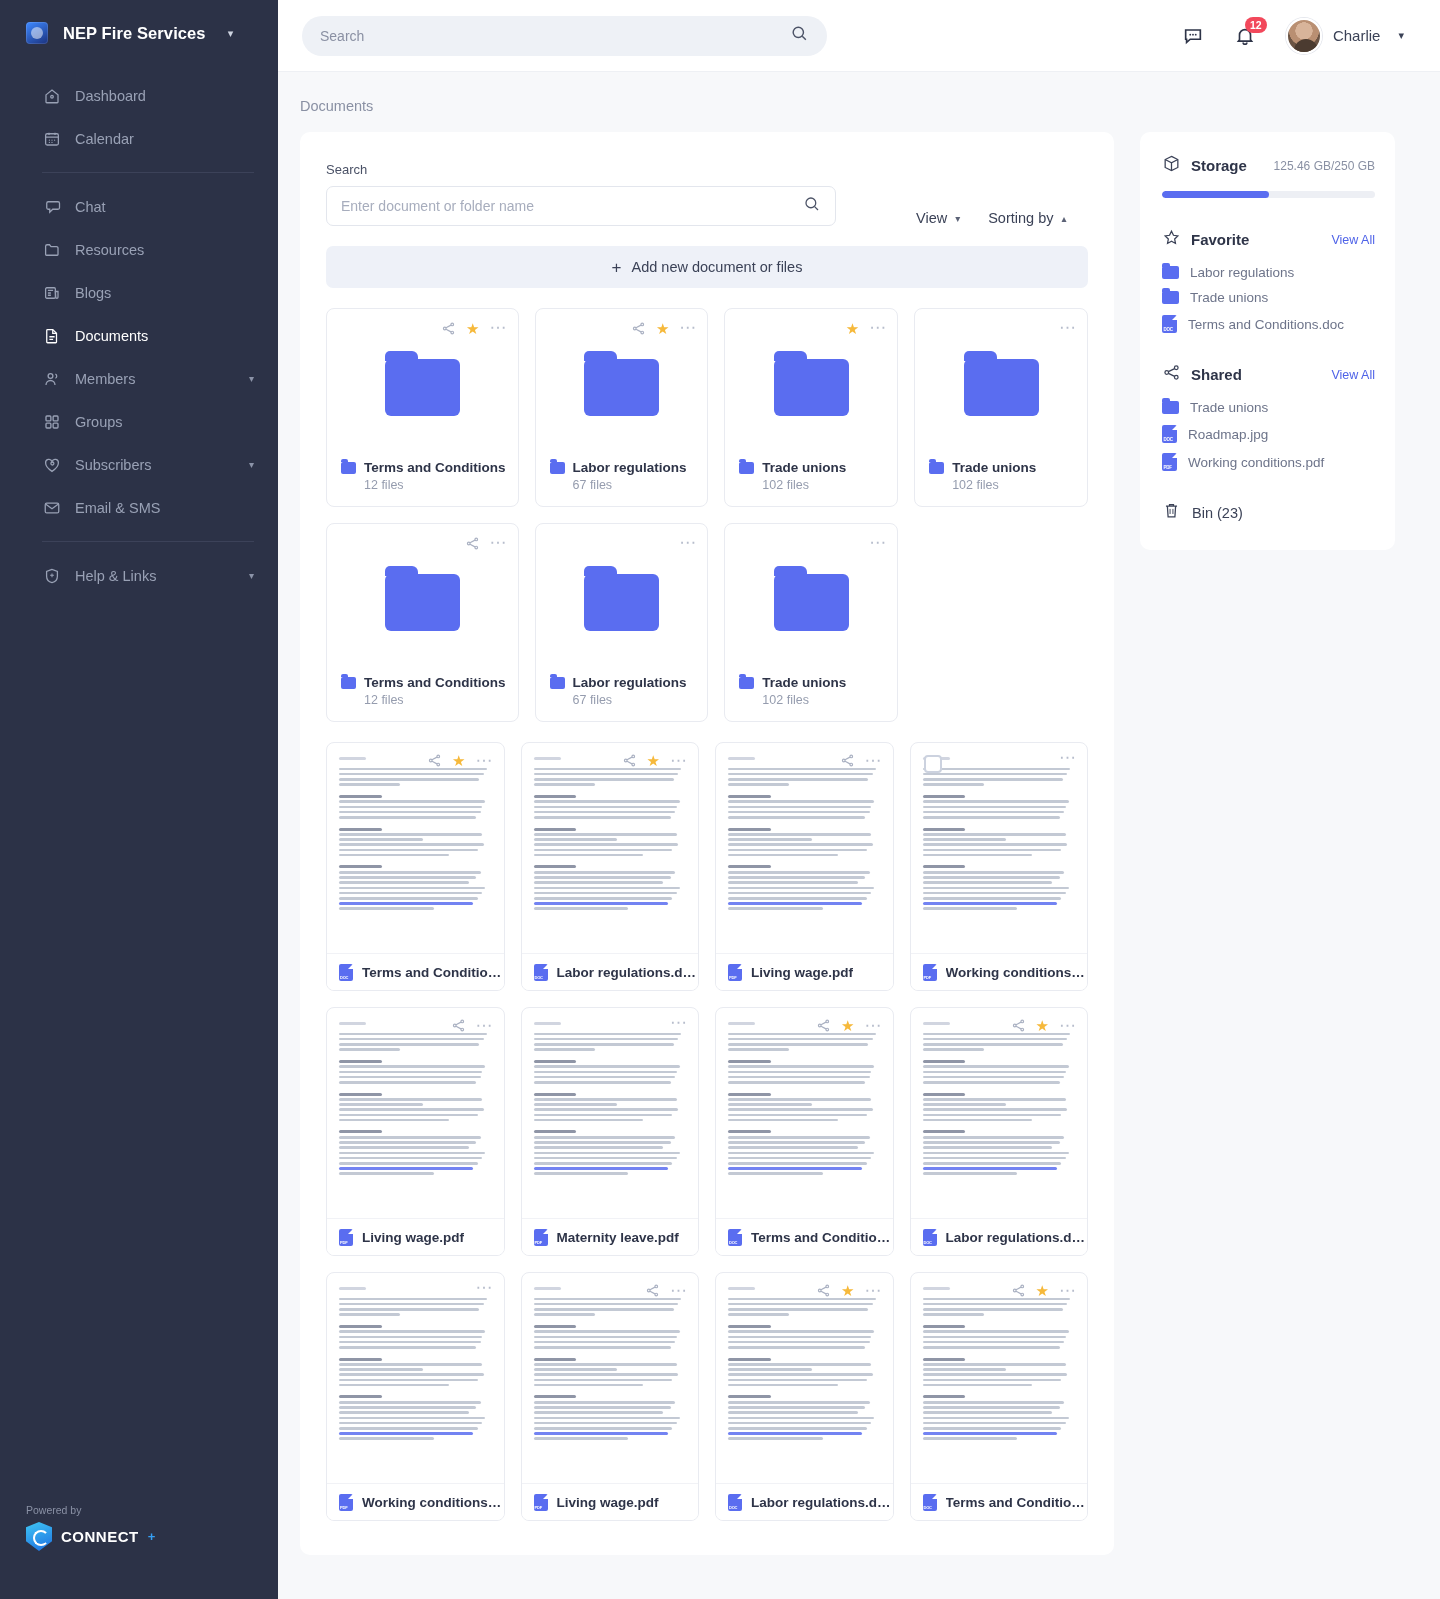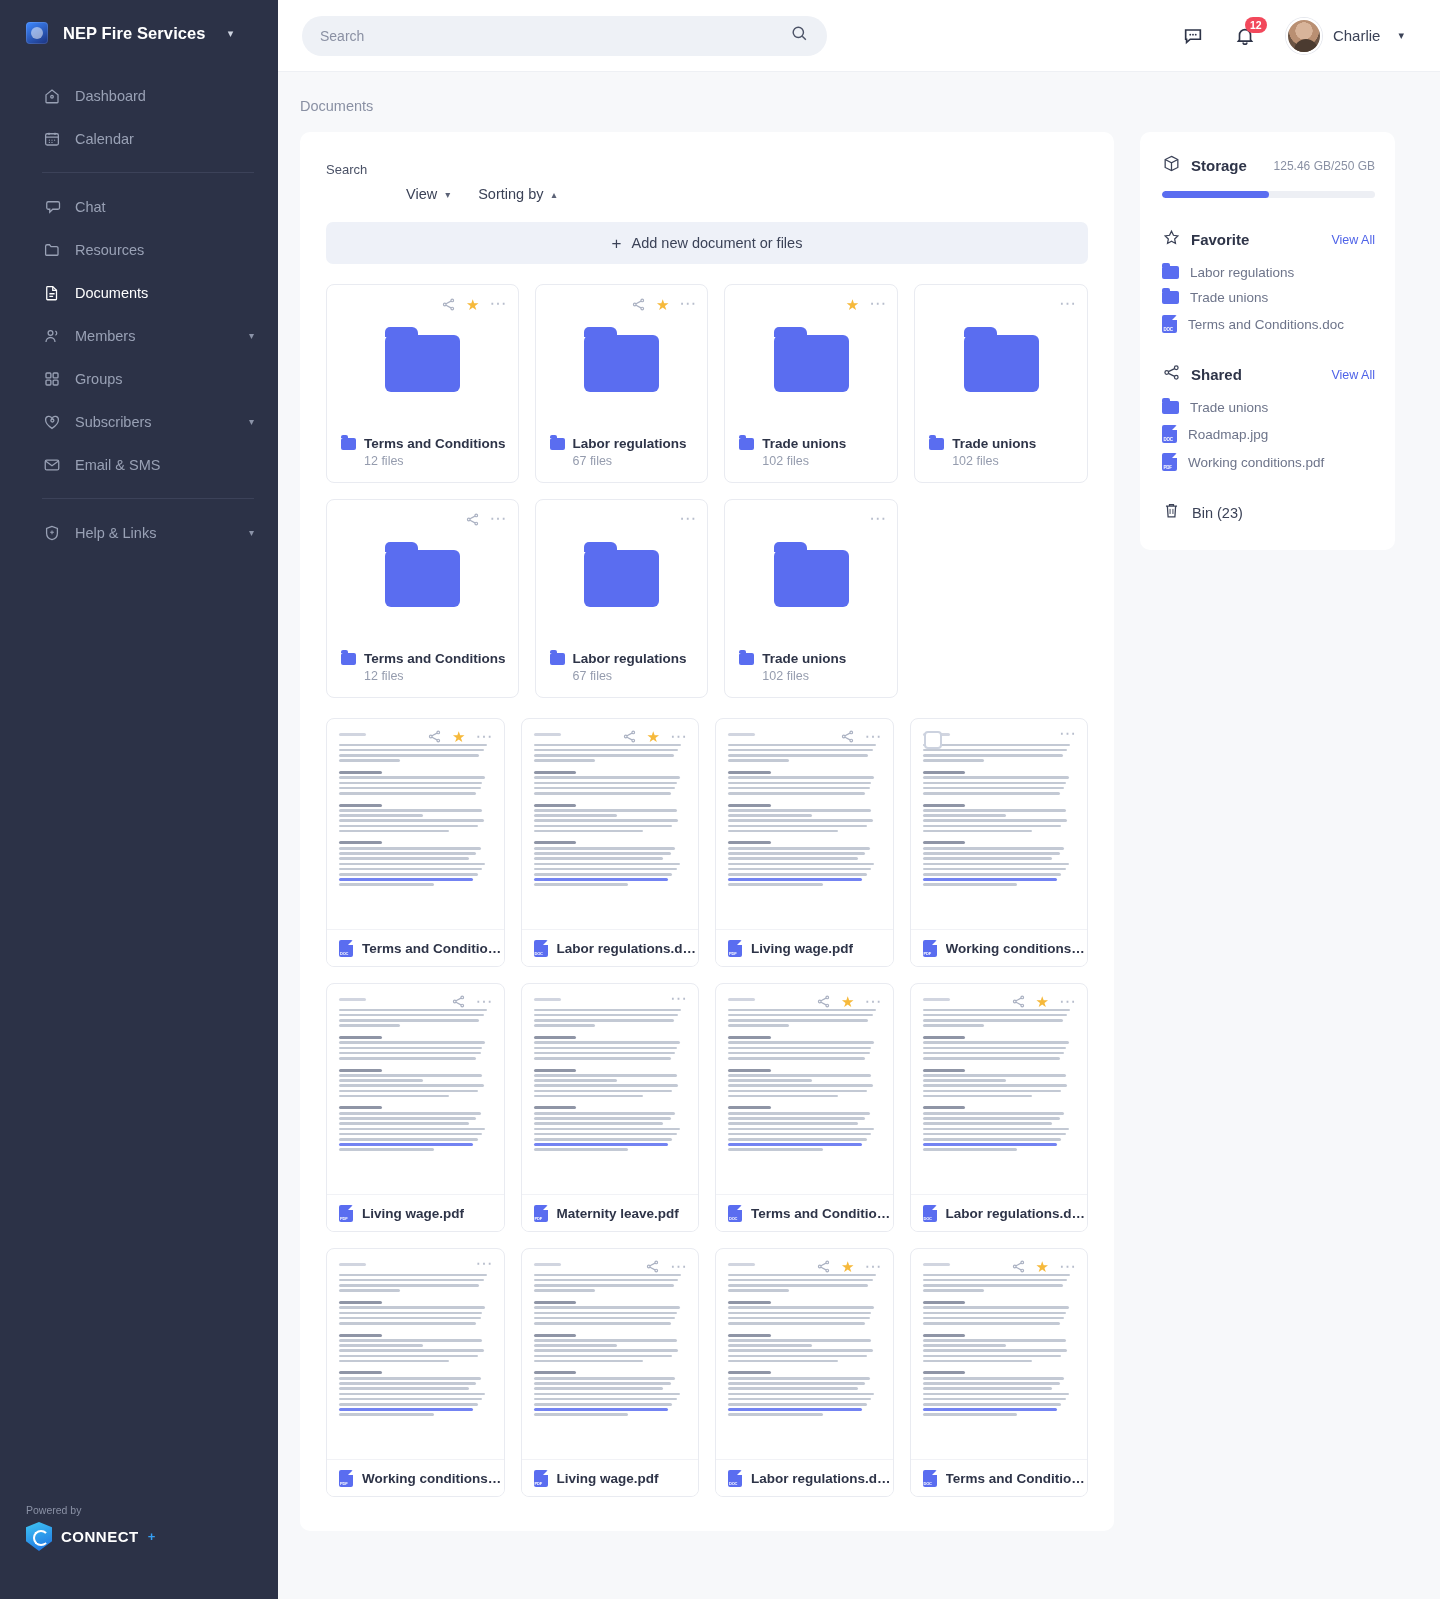--- a/index.html
+++ b/index.html
@@ -288,20 +288,30 @@
 
       <div class="nav-item">
         <span class="ico">
             <svg width="18" height="18" viewBox="0 0 24 24" fill="none" stroke="#99a1b5" stroke-width="1.7">
               <path d="M3.5 7a2 2 0 0 1 2-2h3.2l2 2.4H18a2 2 0 0 1 2 2V18a1 1 0 0 1-1 1H4.5a1 1 0 0 1-1-1z"></path>
             </svg>
           </span>
         <span>Resources</span>
       </div>
 
+      <div class="nav-item">
+        <span class="ico">
+            <svg width="18" height="18" viewBox="0 0 24 24" fill="none" stroke="#99a1b5" stroke-width="1.7">
+              <rect x="3.5" y="5" width="13" height="14" rx="1.6"></rect>
+              <path d="M16.5 10H20v7.5a1.5 1.5 0 0 1-3 0z"></path>
+              <path d="M6.5 8.5h7M6.5 12h4M6.5 15h4"></path>
+            </svg>
+          </span>
+        <span>Blogs</span>
+      </div>
 
       <div class="nav-item active">
         <span class="ico">
             <svg width="18" height="18" viewBox="0 0 24 24" fill="none" stroke="#ffffff" stroke-width="1.7">
               <path d="M6 3.5h7l5 5V20a1 1 0 0 1-1 1H6a1 1 0 0 1-1-1V4.5a1 1 0 0 1 1-1z"></path>
               <path d="M13 3.5v5h5M8.5 13h7M8.5 16.5h5"></path>
             </svg>
           </span>
         <span>Documents</span>
       </div>
@@ -412,20 +422,27 @@
     </header>
 
     <div class="content">
       <div class="breadcrumb">Documents</div>
 
       <div class="cols">
 
         <section class="panel">
           <div class="search-label">Search</div>
           <div class="filter-row">
+            <div class="doc-search">
+              <input placeholder="Enter document or folder name" style="">
+              <span><svg width="18" height="18" viewBox="0 0 24 24" fill="none" stroke="#4b5266" stroke-width="1.7">
+                    <circle cx="10.5" cy="10.5" r="6.5"></circle>
+                    <path d="M15.5 15.5 20 20"></path>
+                  </svg></span>
+            </div>
             <div class="dd view">
               <span>View</span>
               <span style="font-size:10px;color:#5b6276">▾</span>
             </div>
             <div class="dd sort">
               <span>Sorting by</span>
               <span style="font-size:10px;color:#5b6276">▴</span>
             </div>
           </div>
 

